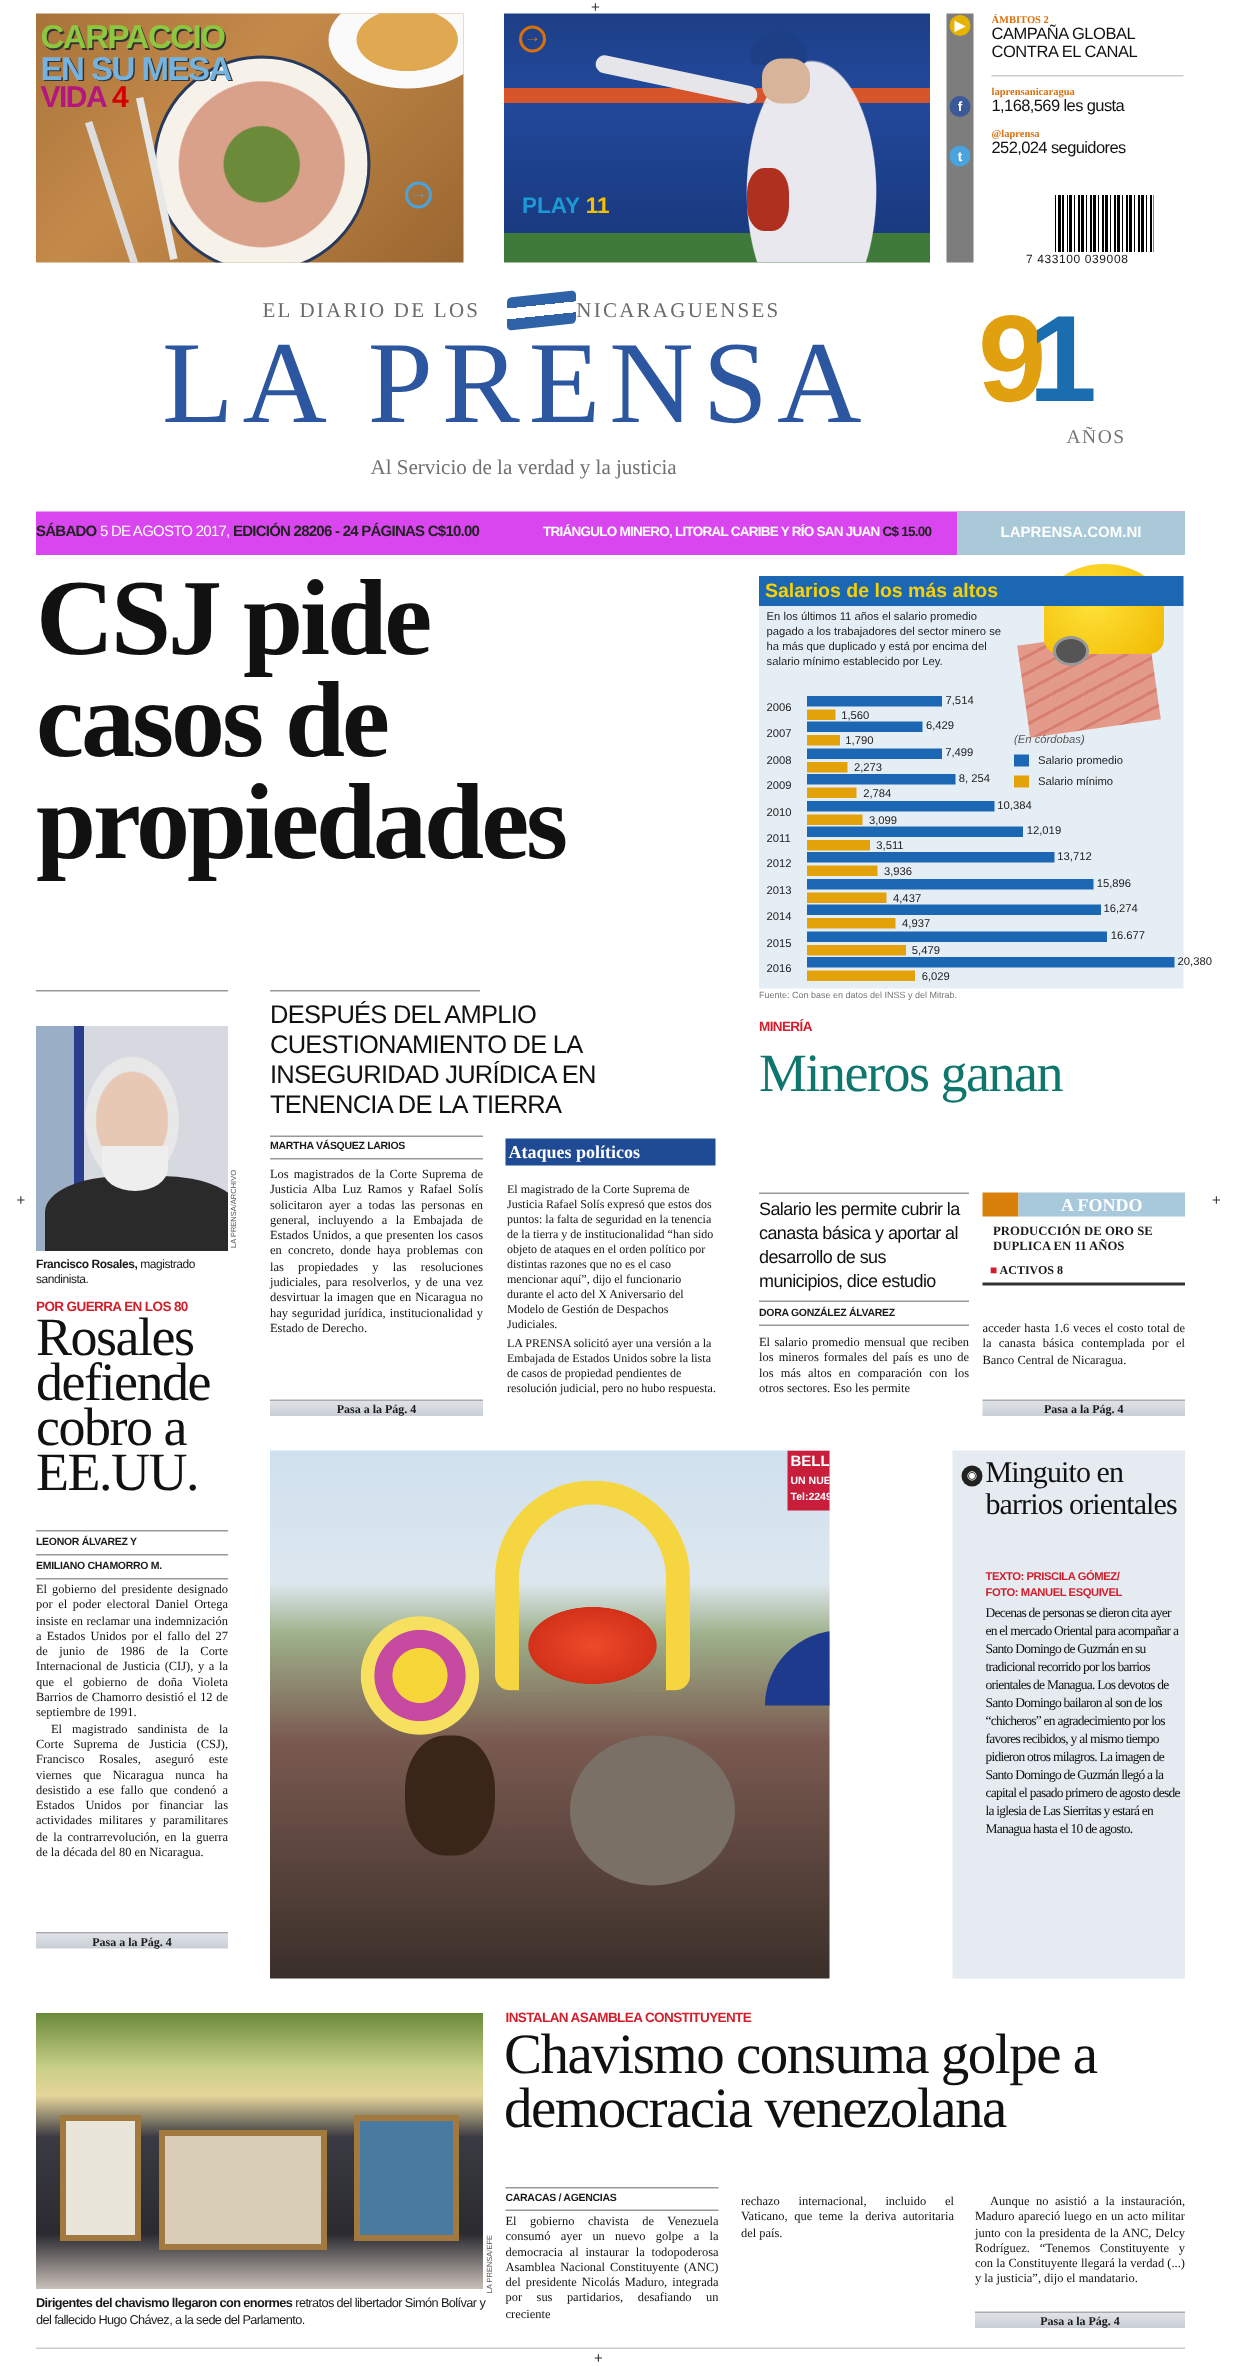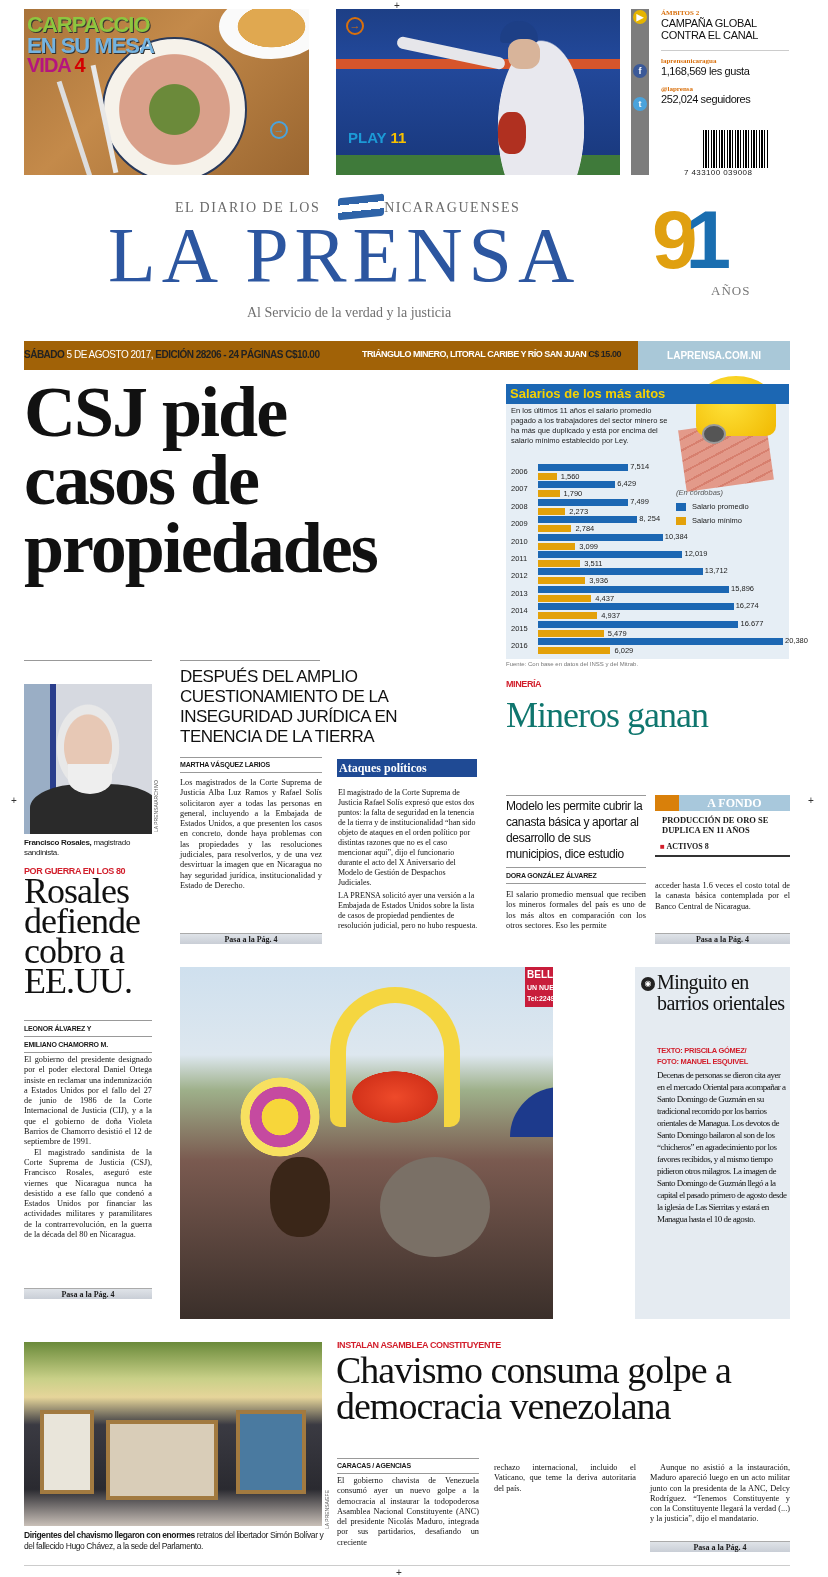--- a/index.html
+++ b/index.html
@@ -40,21 +40,21 @@
 
 .tagline-top{left:175px;top:200px;font-size:14px;color:#6b6b6b;letter-spacing:1.5px}
 .flag{left:338px;top:196px;width:46px;height:22px;background:linear-gradient(180deg,#2e63a8 0 33%,#fff 33% 66%,#2e63a8 66%);transform:skewY(-6deg);border-radius:3px}
 .logo{left:108px;top:215px;font-size:78px;color:#2c56a0;letter-spacing:6px;line-height:80px}
 .n91{left:652px;top:198px;font-size:82px;font-weight:bold;line-height:84px;letter-spacing:-12px}
 .n91 .nine{color:#e0a010}
 .n91 .one{color:#1a6eb0}
 .anos{left:711px;top:283px;font-size:13px;color:#777;letter-spacing:1px}
 .motto{left:247px;top:305px;font-size:14px;color:#707070}
 
-.datebar{left:24px;top:341px;width:766px;height:29px;background:#a16207}
+.datebar{left:24px;top:341px;width:766px;height:29px;background:#d946ef}
 .datebar .d1{position:absolute;left:0;top:8px;font-size:10px;font-weight:bold;color:#222;letter-spacing:-0.5px}
 .datebar .d1 span{color:#fff;font-weight:normal}
 .datebar .d2{position:absolute;left:338px;top:8px;font-size:9px;color:#fff;font-weight:bold;letter-spacing:-0.5px}
 .datebar .d2 b{color:#222}
 .datebar .d3{position:absolute;left:614px;top:0;width:152px;height:29px;background:#a9c8d8;color:#fff;font-size:10px;font-weight:bold;text-align:center;line-height:29px}
 
 .csj{left:24px;top:378px;font-size:72px;line-height:68px;font-weight:bold;color:#111;letter-spacing:-2px;font-family:Liberation Serif, serif}
 
 .chart{left:506px;top:384px;width:283px;height:275px;background:#e6eef5}
 .chart .title{position:absolute;left:0;top:0;width:100%;height:20px;background:#1c67b3;color:#f7d100;font-weight:bold;font-size:13px;padding-left:4px;line-height:20px}
@@ -312,21 +312,21 @@
 <div class="abs body-t" style="left:338px;top:788px;width:140px;text-align:left;font-size:8px;line-height:10px">
   <p>El magistrado de la Corte Suprema de Justicia Rafael Solís expresó que estos dos puntos: la falta de seguridad en la tenencia de la tierra y de institucionalidad “han sido objeto de ataques en el orden político por distintas razones que no es el caso mencionar aquí”, dijo el funcionario durante el acto del X Aniversario del Modelo de Gestión de Despachos Judiciales.</p>
   <p style="margin-top:3px">LA PRENSA solicitó ayer una versión a la Embajada de Estados Unidos sobre la lista de casos de propiedad pendientes de resolución judicial, pero no hubo respuesta.</p>
 </div>
 
 <div class="abs kicker-red" style="left:506px;top:679px">MINERÍA</div>
 <div class="abs min-head serif">
   <div>Mineros ganan</div>
 </div>
 <div class="rule" style="left:506px;top:795px;width:140px"></div>
-<div class="abs min-sub">Modelo les permite cubrir la canasta básica y aportar al desarrollo de sus municipios, dice estudio</div>
+<div class="abs min-sub">Salario les permite cubrir la canasta básica y aportar al desarrollo de sus municipios, dice estudio</div>
 <div class="rule" style="left:506px;top:867px;width:140px"></div>
 <div class="abs byline" style="left:506px;top:872px">DORA GONZÁLEZ ÁLVAREZ</div>
 <div class="rule" style="left:506px;top:883px;width:140px"></div>
 <div class="abs body-t" style="left:506px;top:890px;width:140px">El salario promedio mensual que reciben los mineros formales del país es uno de los más altos en comparación con los otros sectores. Eso les permite</div>
 <div class="abs body-t" style="left:655px;top:881px;width:135px">acceder hasta 1.6 veces el costo total de la canasta básica contemplada por el Banco Central de Nicaragua.</div>
 <div class="pasa" style="left:655px;top:933px;width:135px">Pasa a la Pág. 4</div>
 <div class="abs afondo">
   <div class="o"></div>
   <div class="b">A FONDO</div>
 </div>

